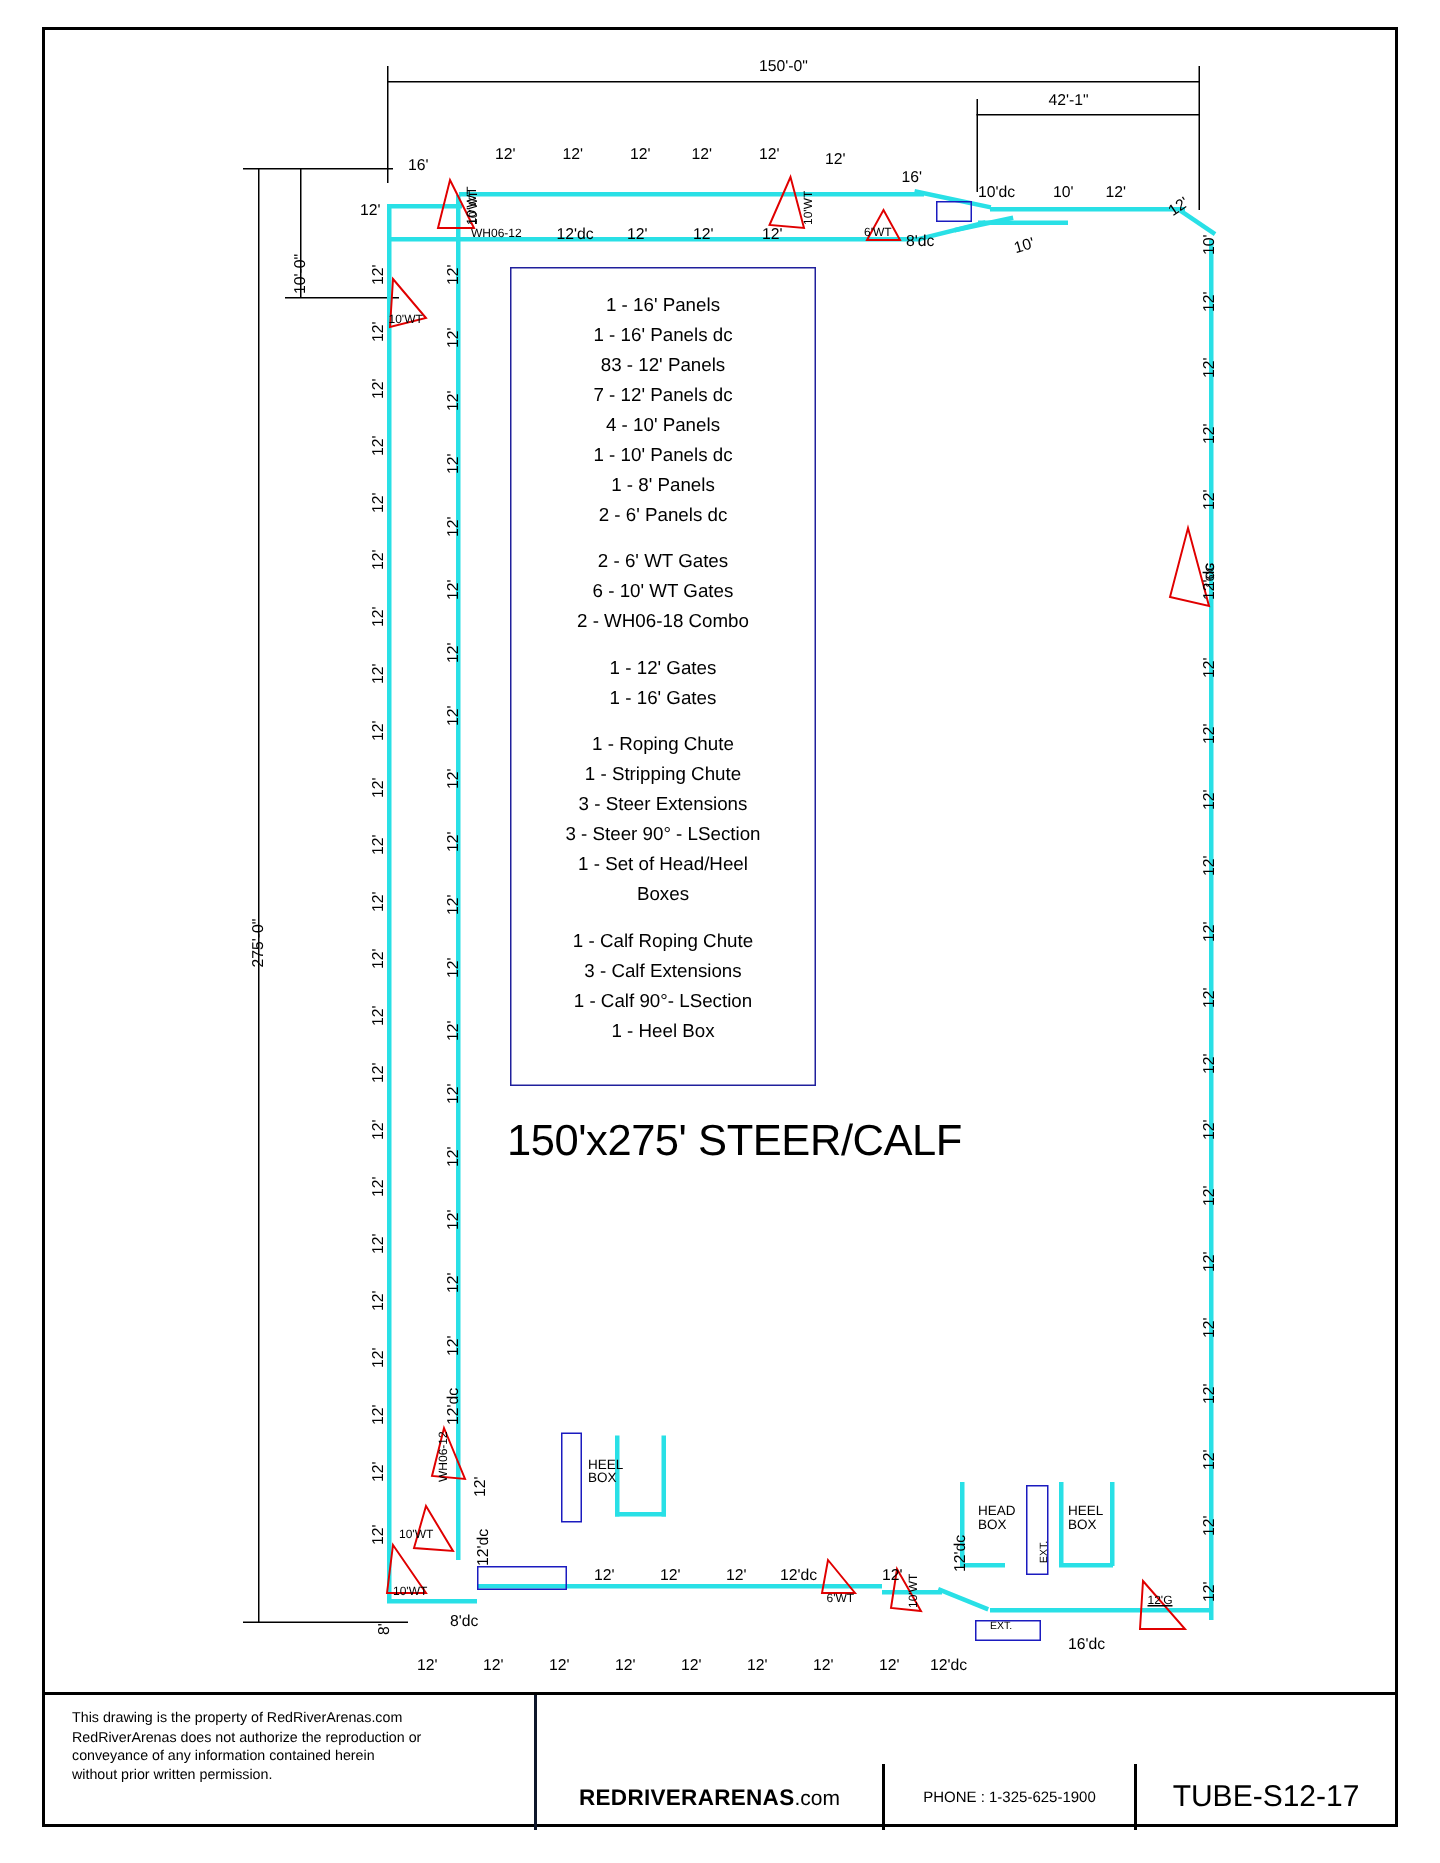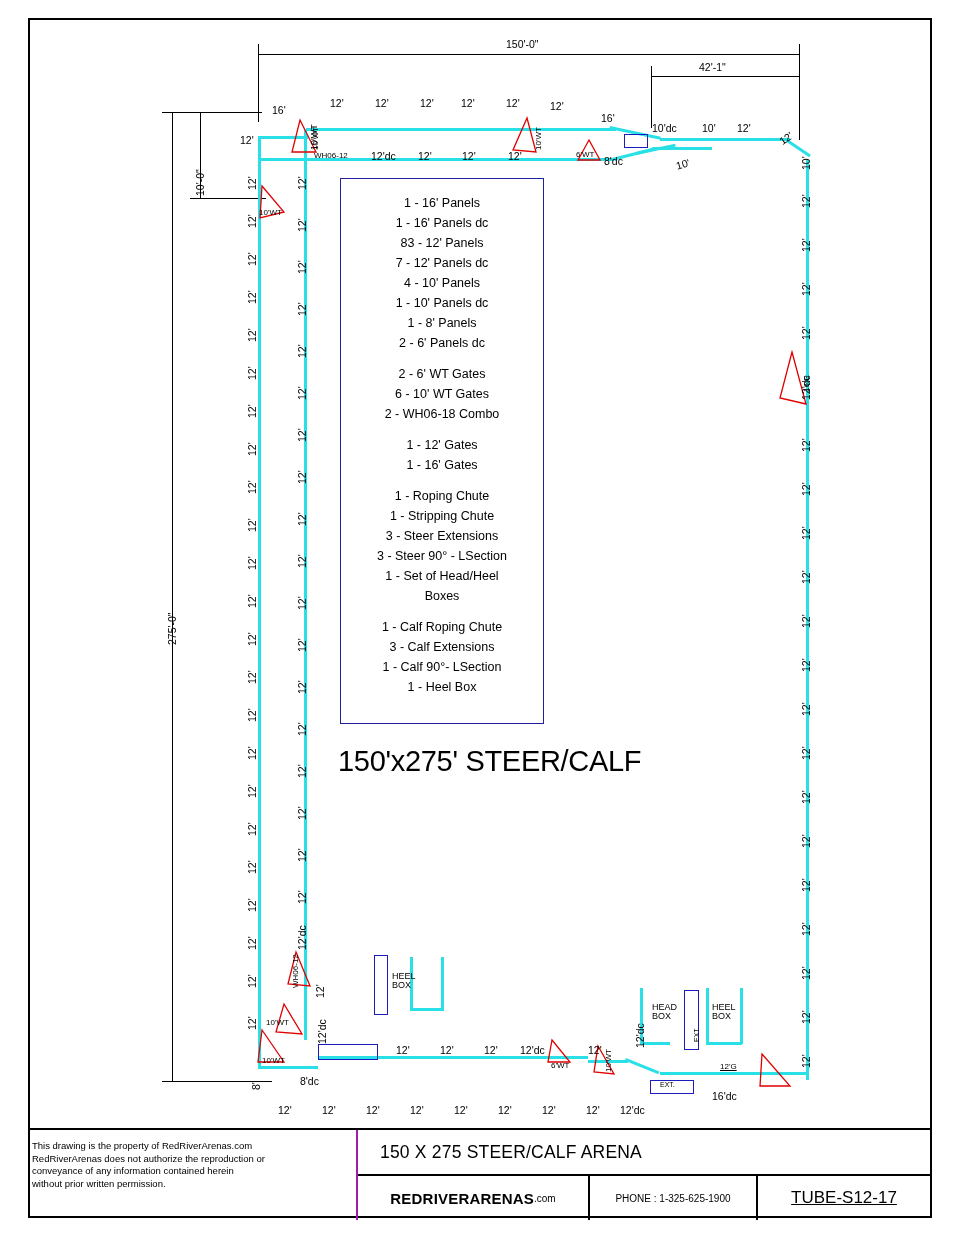--- a/index.html
+++ b/index.html
@@ -1,30 +1,30 @@
 <!DOCTYPE html>
 <html><head>
 <meta charset="utf-8">
 <style>
   html,body{margin:0;padding:0;background:#fff;}
   body{width:960px;height:1242px;font-family:"Liberation Sans",sans-serif;color:#000;overflow:hidden;}
   #sheet{position:relative;width:960px;height:1242px;}
   .frame{position:absolute;left:28px;top:18px;width:904px;height:1200px;border:2px solid #000;box-sizing:border-box;}
   .titleblock{position:absolute;left:28px;top:1128px;width:904px;height:90px;border-top:2px solid #000;box-sizing:border-box;}
-  .tb-left{position:absolute;left:0;top:0;width:330px;height:90px;border-right:2px solid #a21caf;box-sizing:border-box;padding:10px 8px 0 4px;}
+  .tb-left{position:absolute;left:0;top:0;width:330px;height:90px;border-right:2px solid #0f172a;box-sizing:border-box;padding:10px 8px 0 20px;}
   .tb-left p{margin:0;font-size:9.5px;line-height:12.5px;}
   .tb-right{position:absolute;left:330px;top:0;width:572px;height:90px;box-sizing:border-box;}
   .tb-r1{position:absolute;left:0;top:0;width:572px;height:46px;border-bottom:2px solid #000;box-sizing:border-box;display:flex;align-items:center;padding-left:22px;}
   .tb-r1 span{font-size:17.5px;letter-spacing:.2px;}
   .tb-r2{position:absolute;left:0;top:46px;width:572px;height:44px;display:flex;align-items:stretch;}
   .tb-brand{width:232px;display:flex;align-items:center;justify-content:center;border-right:2px solid #000;box-sizing:border-box;}
   .tb-brand b{font-size:15px;letter-spacing:.2px;}
-  .tb-brand i{font-style:normal;font-size:10px;}
+  .tb-brand i{font-style:normal;font-size:14px;}
   .tb-phone{width:168px;display:flex;align-items:center;justify-content:center;border-right:2px solid #000;box-sizing:border-box;font-size:10px;}
-  .tb-code{flex:1;display:flex;align-items:center;justify-content:center;font-size:17px;text-decoration:underline;}
+  .tb-code{flex:1;display:flex;align-items:center;justify-content:center;font-size:20px;}
 
   
   .dim-line{position:absolute;background:#000;}
   .lbl{position:absolute;font-size:10.5px;white-space:nowrap;}
   .lbl.sm{font-size:9px;}
   .vert{transform:rotate(-90deg);transform-origin:left top;}
   .rail{position:absolute;background:#29e0e6;}
   .rail.h{height:3px;}
   .rail.v{width:3px;}
   .gt-lbl{position:absolute;font-size:8px;color:#000;white-space:nowrap;}
@@ -124,21 +124,21 @@
   <div class="gt-lbl" style="left:314px;top:151px;">WH06-12</div>
   <div class="gt-lbl vert" style="left:534px;top:150px;">10'WT</div>
   <div class="gt-lbl" style="left:576px;top:150px;">6'WT</div>
   <div class="gt-lbl" style="left:259px;top:208px;">10'WT</div>
   <div class="gt-lbl vert" style="left:802px;top:392px;">16'G</div>
   <div class="gt-lbl vert" style="left:291px;top:988px;">WH06-12</div>
   <div class="gt-lbl" style="left:266px;top:1018px;">10'WT</div>
   <div class="gt-lbl" style="left:262px;top:1056px;">10'WT</div>
   <div class="gt-lbl" style="left:551px;top:1061px;">6'WT</div>
   <div class="gt-lbl vert" style="left:604px;top:1072px;">10'WT</div>
-  <div class="gt-lbl" style="left:720px;top:1062px;text-decoration:underline;">12'G</div>
+  <div class="gt-lbl" style="left:765px;top:1062px;text-decoration:underline;">12'G</div>
 
   <div class="lbl" style="left:272px;top:104px;">16'</div>
   <div class="lbl" style="left:330px;top:97px;">12'</div>
   <div class="lbl" style="left:375px;top:97px;">12'</div>
   <div class="lbl" style="left:420px;top:97px;">12'</div>
   <div class="lbl" style="left:461px;top:97px;">12'</div>
   <div class="lbl" style="left:506px;top:97px;">12'</div>
   <div class="lbl" style="left:550px;top:100px;">12'</div>
   <div class="lbl" style="left:601px;top:112px;">16'</div>
   <div class="lbl" style="left:652px;top:122px;">10'dc</div>
@@ -273,23 +273,20 @@
 
   <div class="bigtitle">
     <div class="t1">150'x275' STEER/CALF</div>
   </div>
 
   <div class="titleblock">
     <div class="tb-left">
       <p id="disclaimer">This drawing is the property of RedRiverArenas.com<br>RedRiverArenas does not authorize the reproduction or<br>conveyance of any information contained herein<br>without prior written permission.</p>
     </div>
     <div class="tb-right">
-      <div class="tb-r1">
-        <span>150 X 275 STEER/CALF ARENA</span>
-      </div>
       <div class="tb-r2">
         <div class="tb-brand">
           <b>REDRIVERARENAS</b>
             <i>.com</i>
         </div>
         <div class="tb-phone">PHONE : 1-325-625-1900</div>
         <div class="tb-code">TUBE-S12-17</div>
       </div>
     </div>
   </div>

